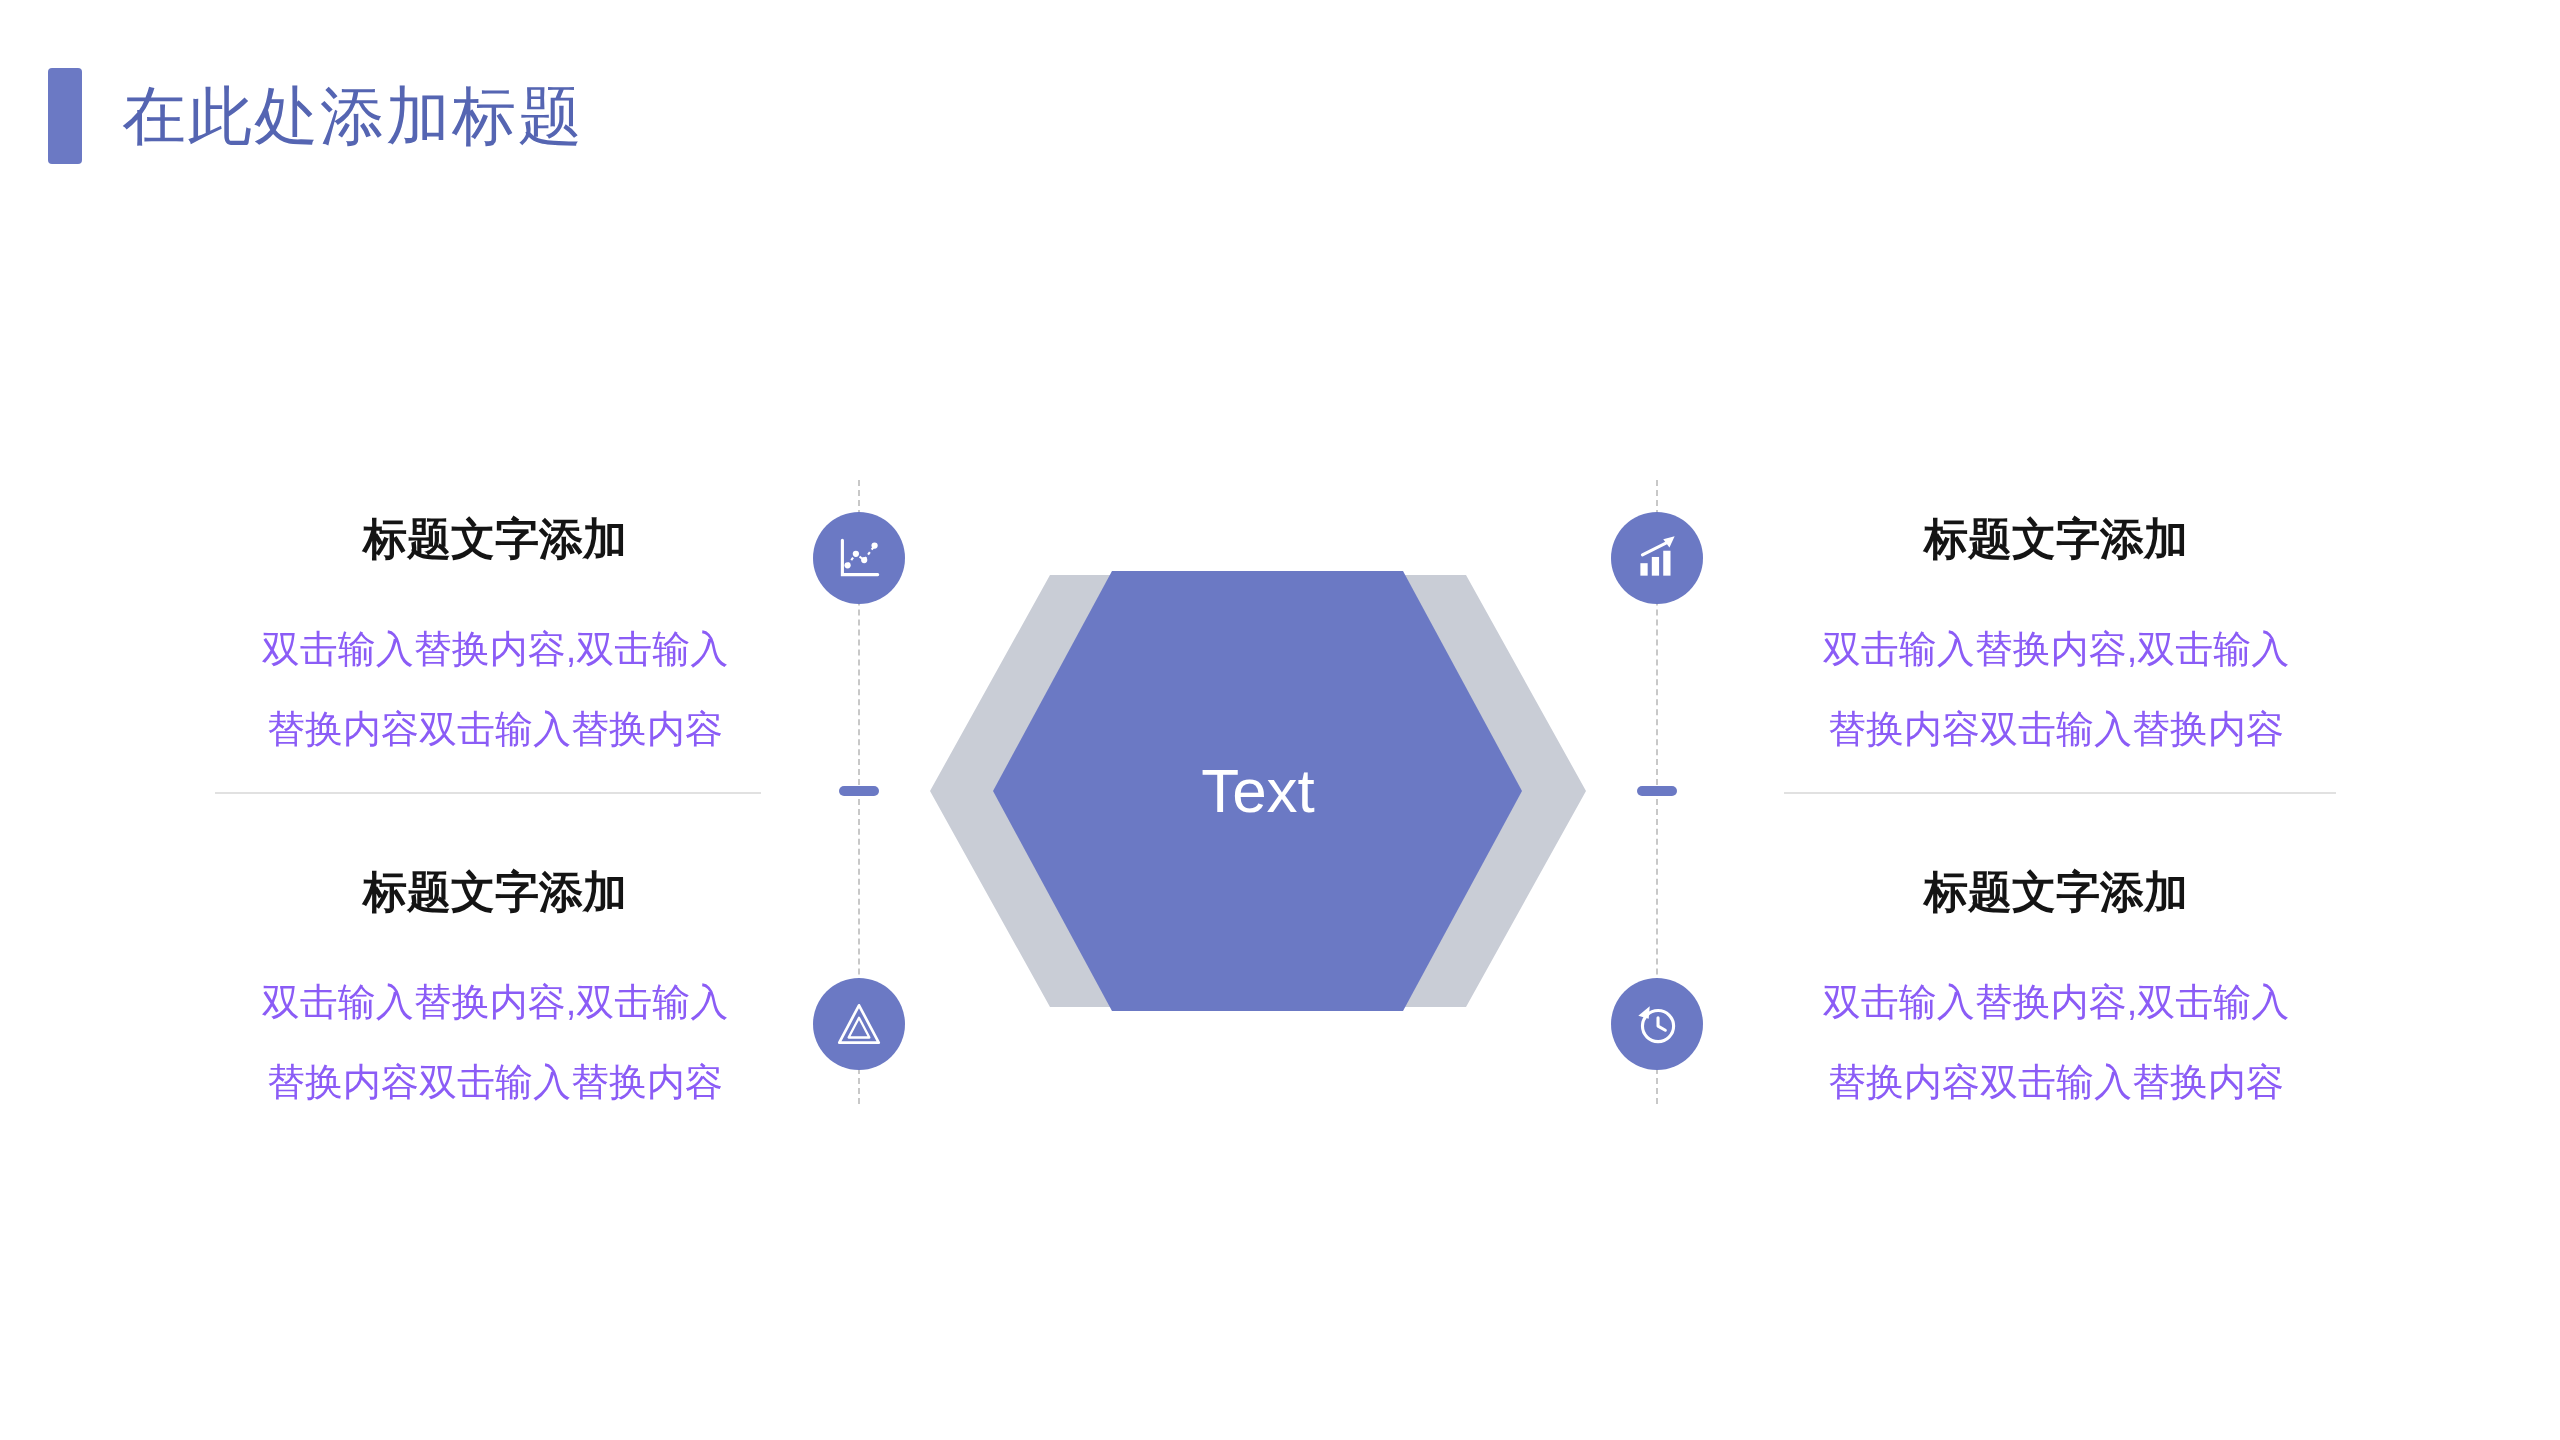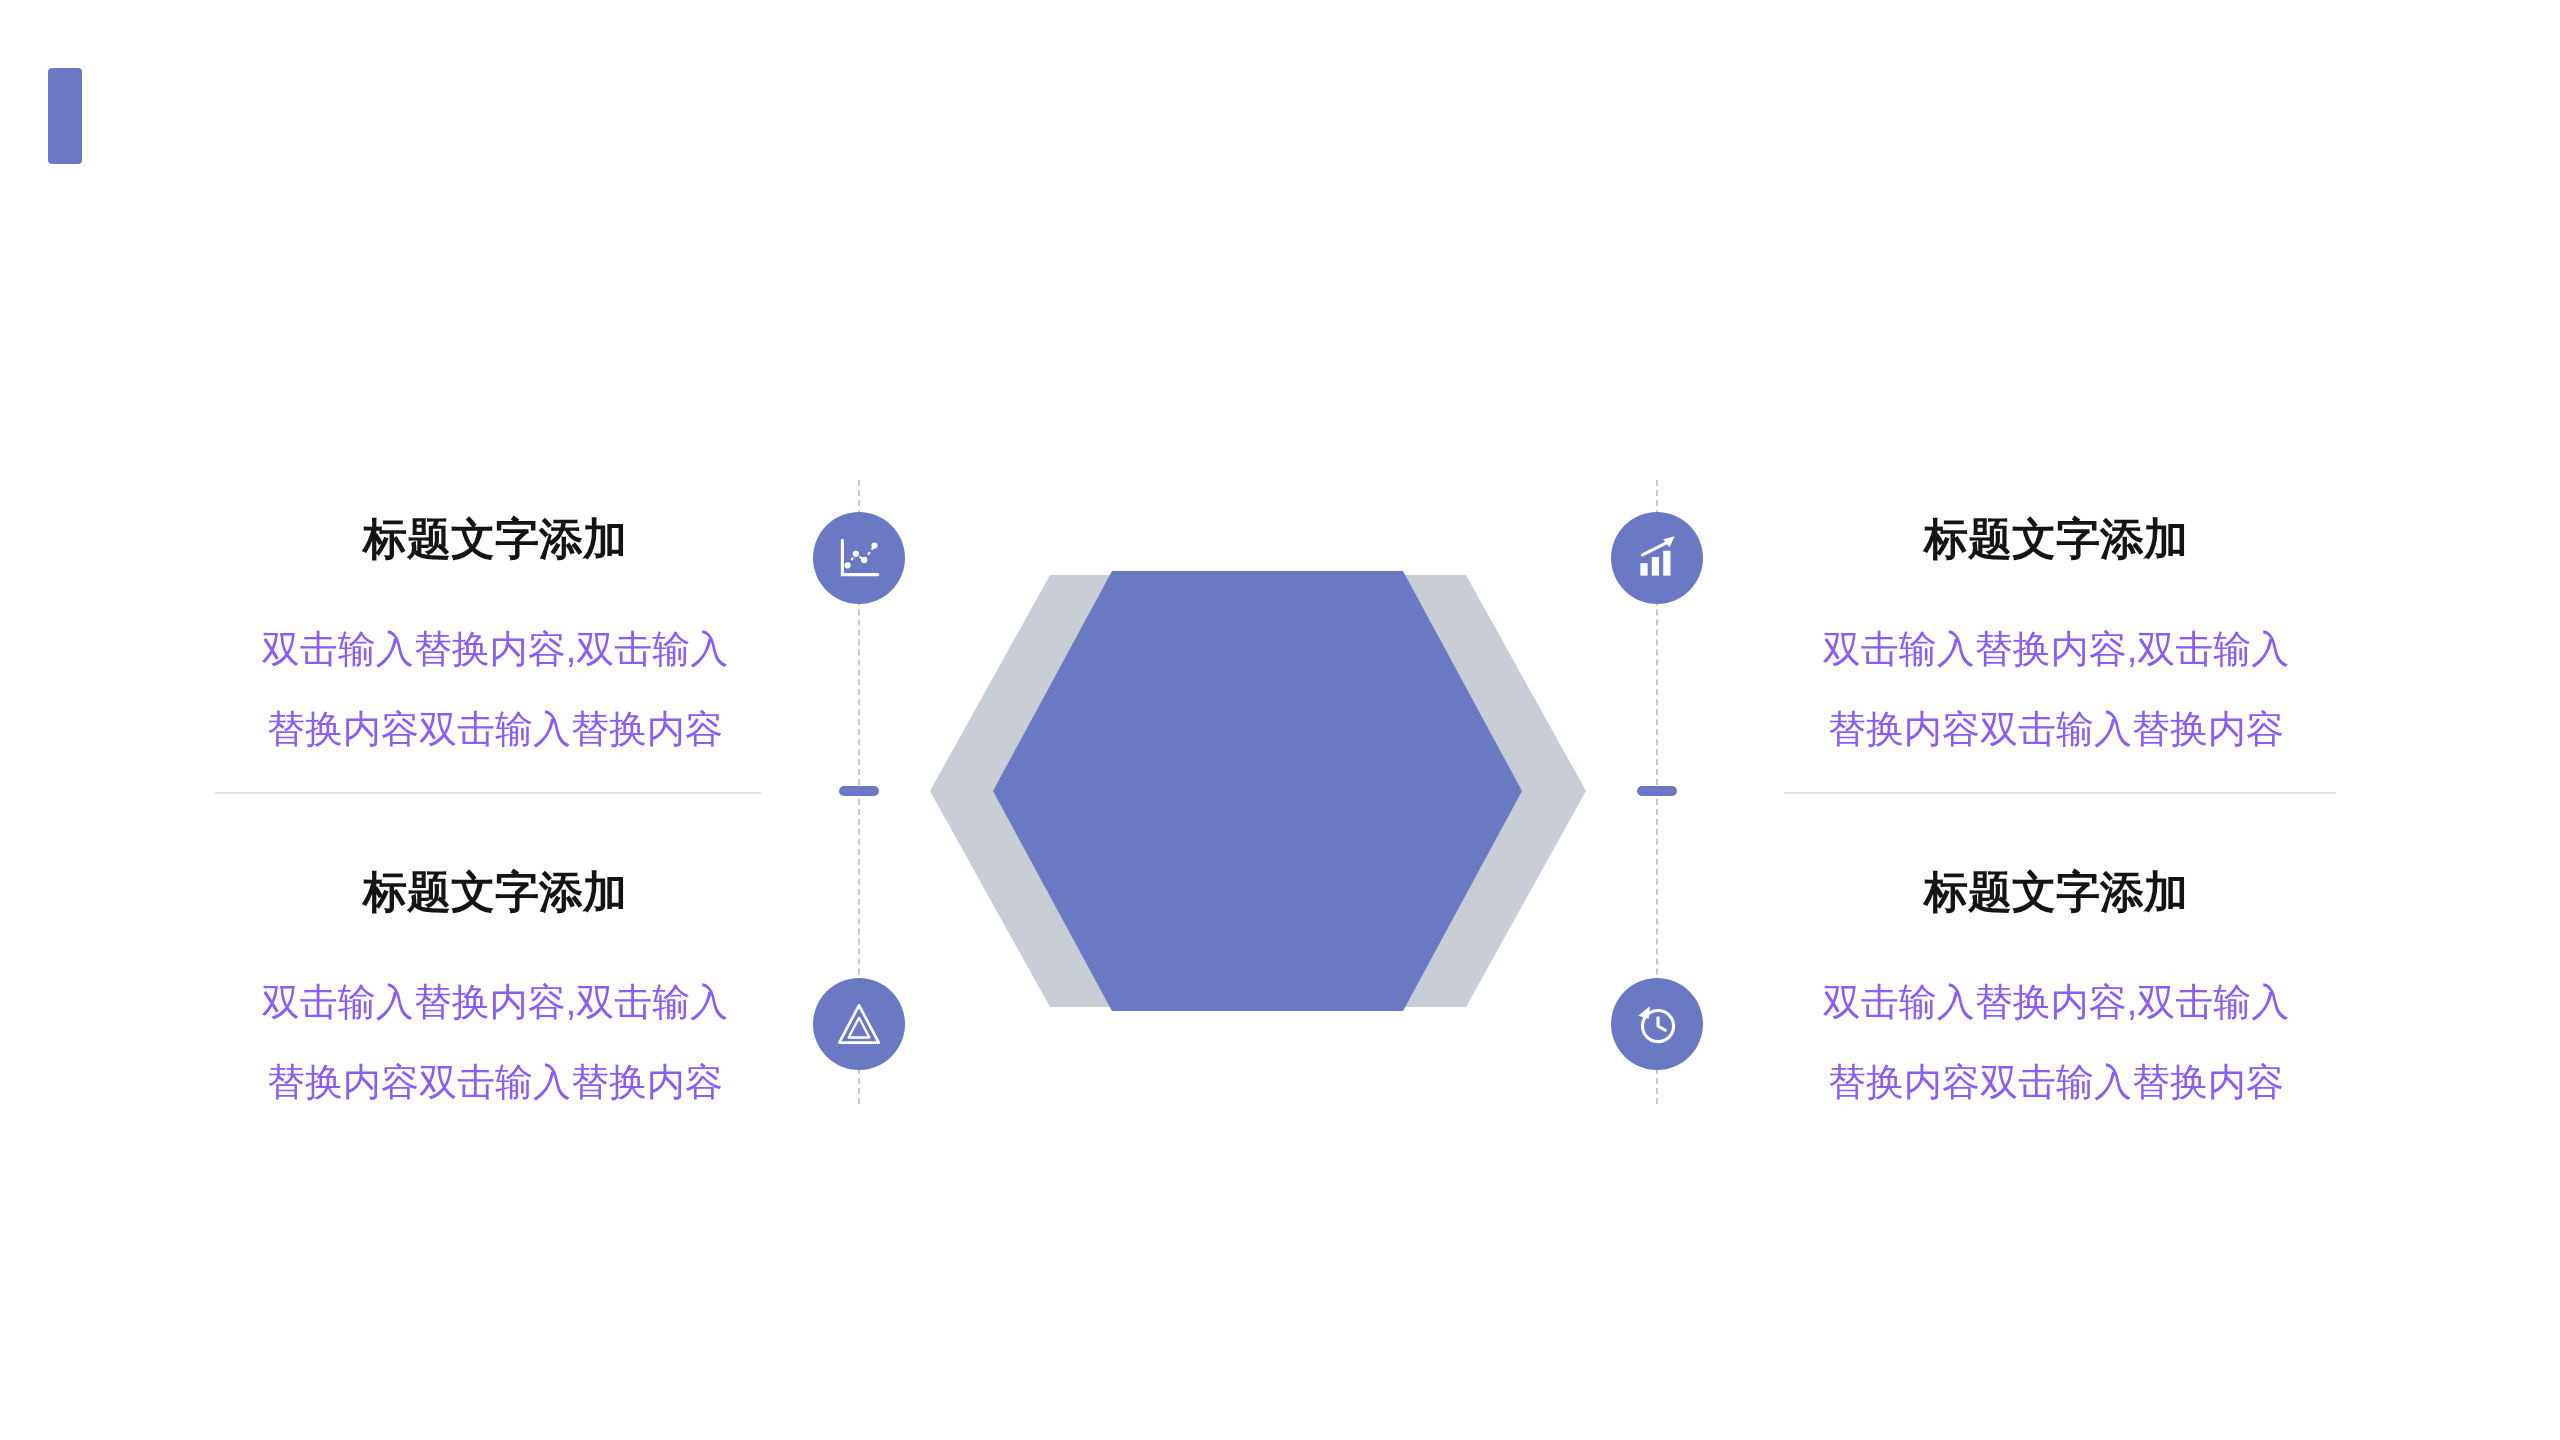--- a/index.html
+++ b/index.html
@@ -123,20 +123,21 @@
     font-weight: 400;
     color: #ffffff;
   }
 </style>
 </head>
 <body>
 
 <div class="slide">
 
   <div class="title-accent"></div>
+  <h1 class="slide-title">在此处添加标题</h1>
 
   <section class="block" id="blk-lt">
     <h2>标题文字添加</h2>
     <div class="lines">
       <p class="line">双击输入替换内容,双击输入</p>
       <p class="line">替换内容双击输入替换内容</p>
     </div>
   </section>
 
   <section class="block" id="blk-lb">
@@ -206,14 +207,15 @@
       <path d="M27 20 V28 L34 32" stroke="#fff" stroke-width="3" fill="none" stroke-linecap="round" stroke-linejoin="round"></path>
       <polygon points="8,18 19,9 18,21" fill="#fff"></polygon>
     </svg>
   </div>
 
   <svg class="hex-svg" width="680" height="462" viewBox="0 0 680 462">
     <polygon points="130,15 10,231 130,447 202,447 82,231 202,15" fill="#C9CDD6"></polygon>
     <polygon points="546,15 666,231 546,447 474,447 594,231 474,15" fill="#C9CDD6"></polygon>
     <polygon points="73,231 192,11 483,11 602,231 483,451 192,451" fill="#6B79C4"></polygon>
   </svg>
+  <div class="hex-label">Text</div>
 
 </div>
 
 </body></html>

